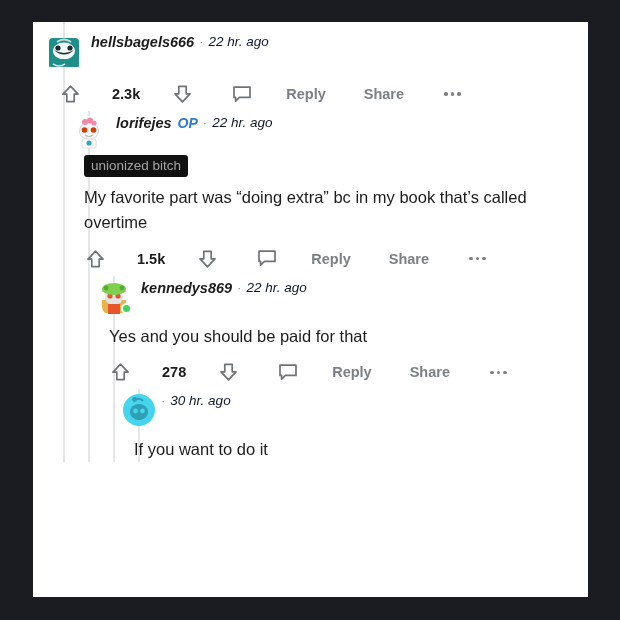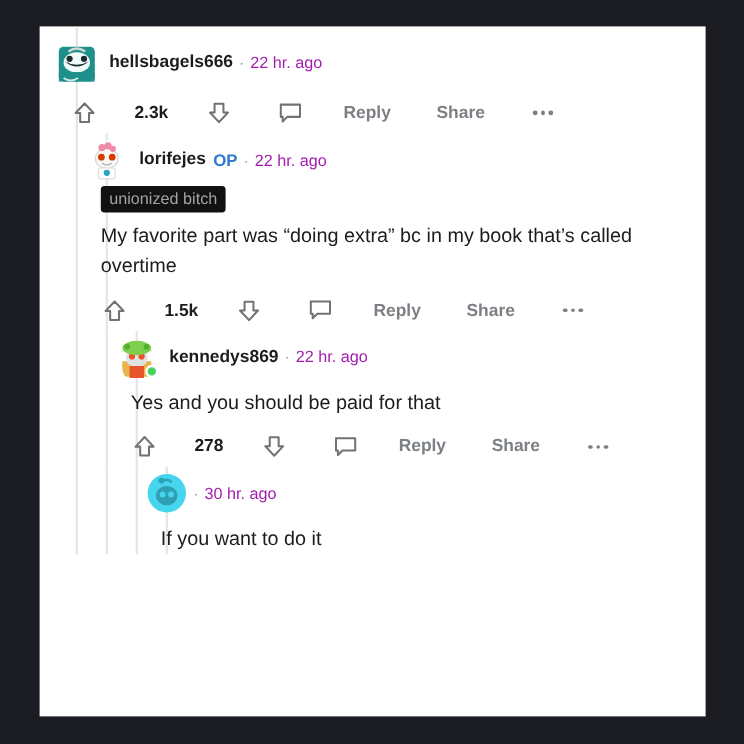--- a/index.html
+++ b/index.html
@@ -39,22 +39,23 @@
     top: 0;
     bottom: 0;
     width: 2px;
     background: #e4e6e7;
   }
   .comment-inner {
     position: relative;
   }
   .chead {
     display: flex;
-    align-items: center;
+    align-items: flex-start;
     height: 36px;
+    font-style: italic;
   }
   .avatar {
     position: relative;
     width: 34px;
     height: 34px;
     flex: 0 0 34px;
     border-radius: 50%;
     overflow: visible;
   }
   .avatar svg { display: block; }
@@ -82,21 +83,21 @@
     color: #2d7cd1;
     margin-left: 6px;
   }
   .dot-sep {
     color: #8f9396;
     font-size: 13px;
     margin: 0 5px;
   }
   .timeago {
     font-size: 13.5px;
-    color: #a21caf;
+    color: #0f172a;
     white-space: nowrap;
   }
   .flair {
     display: inline-block;
     background: #111111;
     color: #a3a3a3;
     font-size: 13.5px;
     padding: 3px 7px 4px 7px;
     border-radius: 3px;
     margin-top: 4px;

